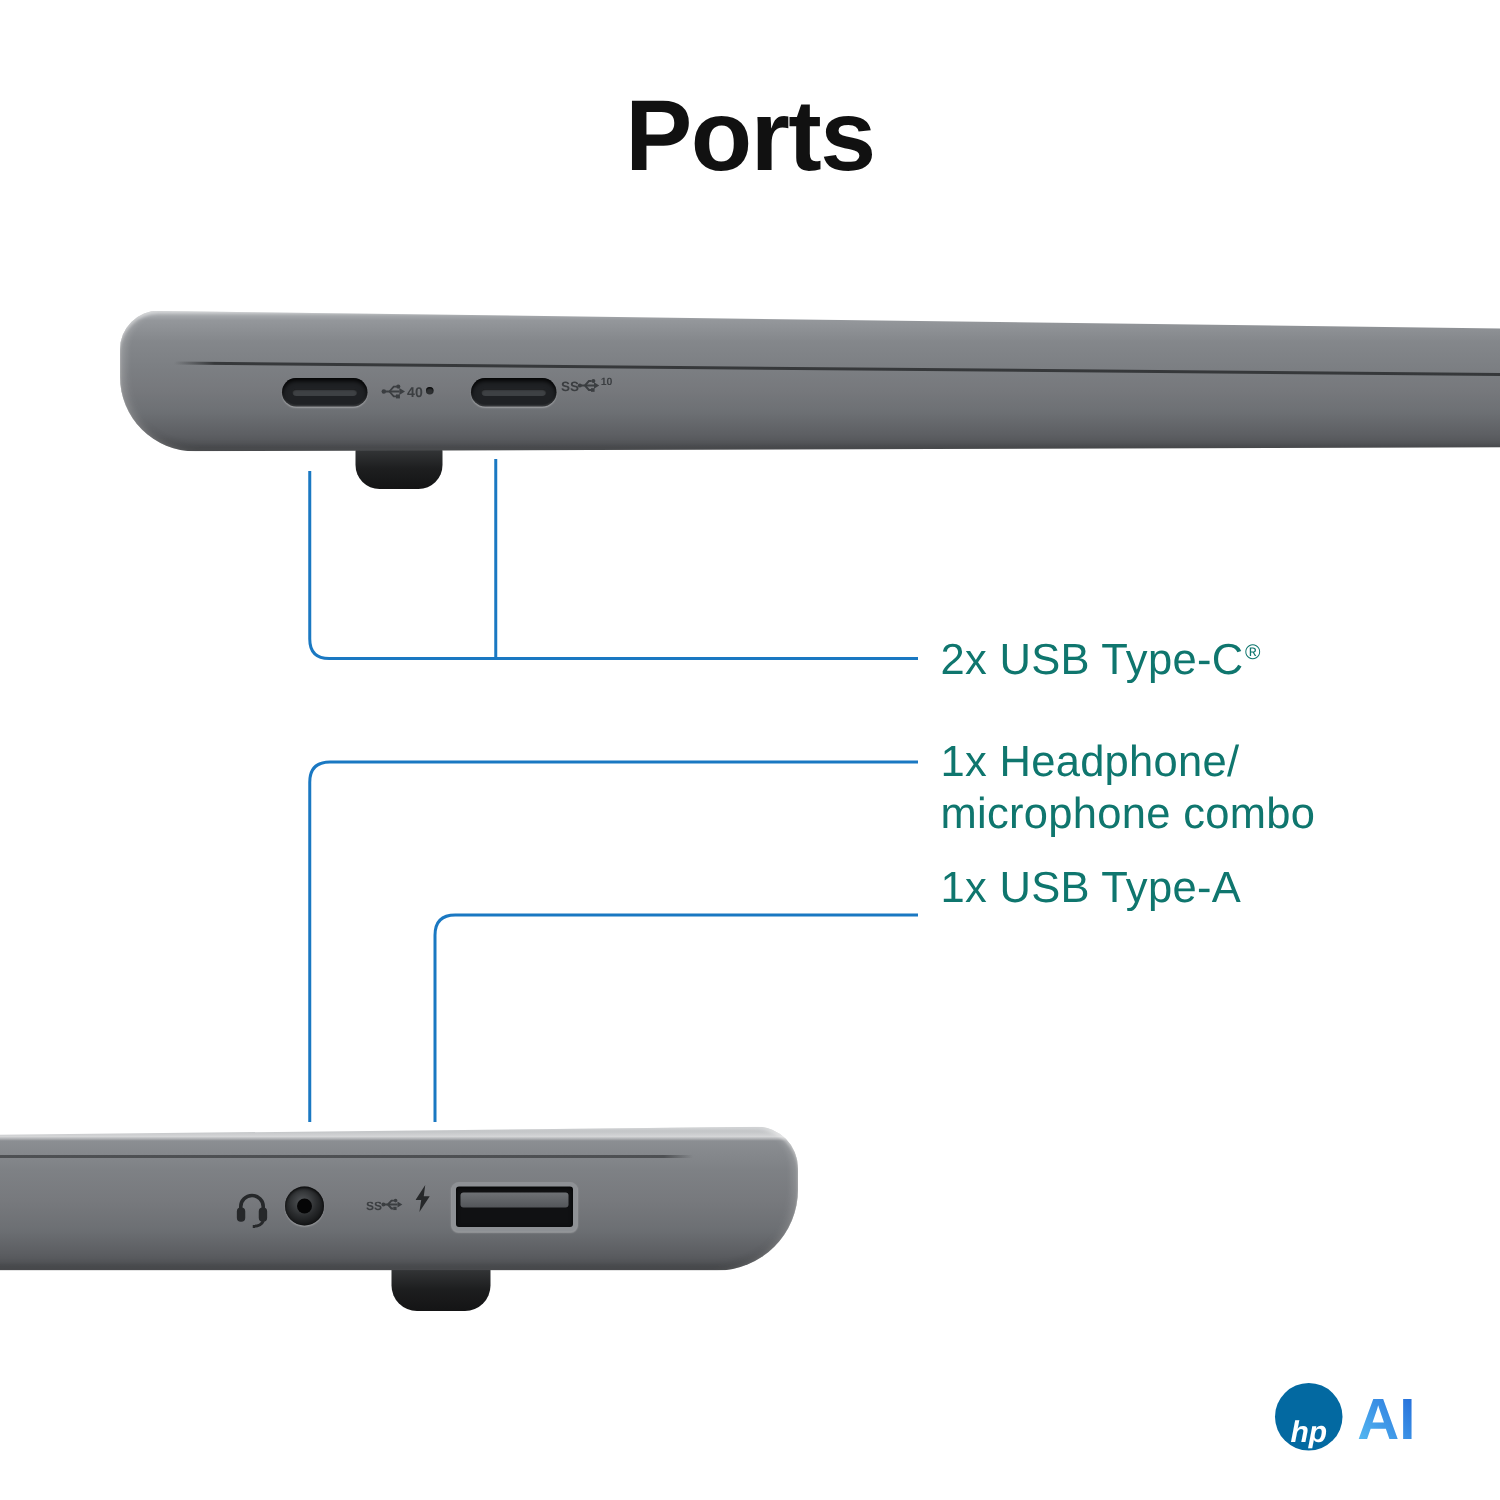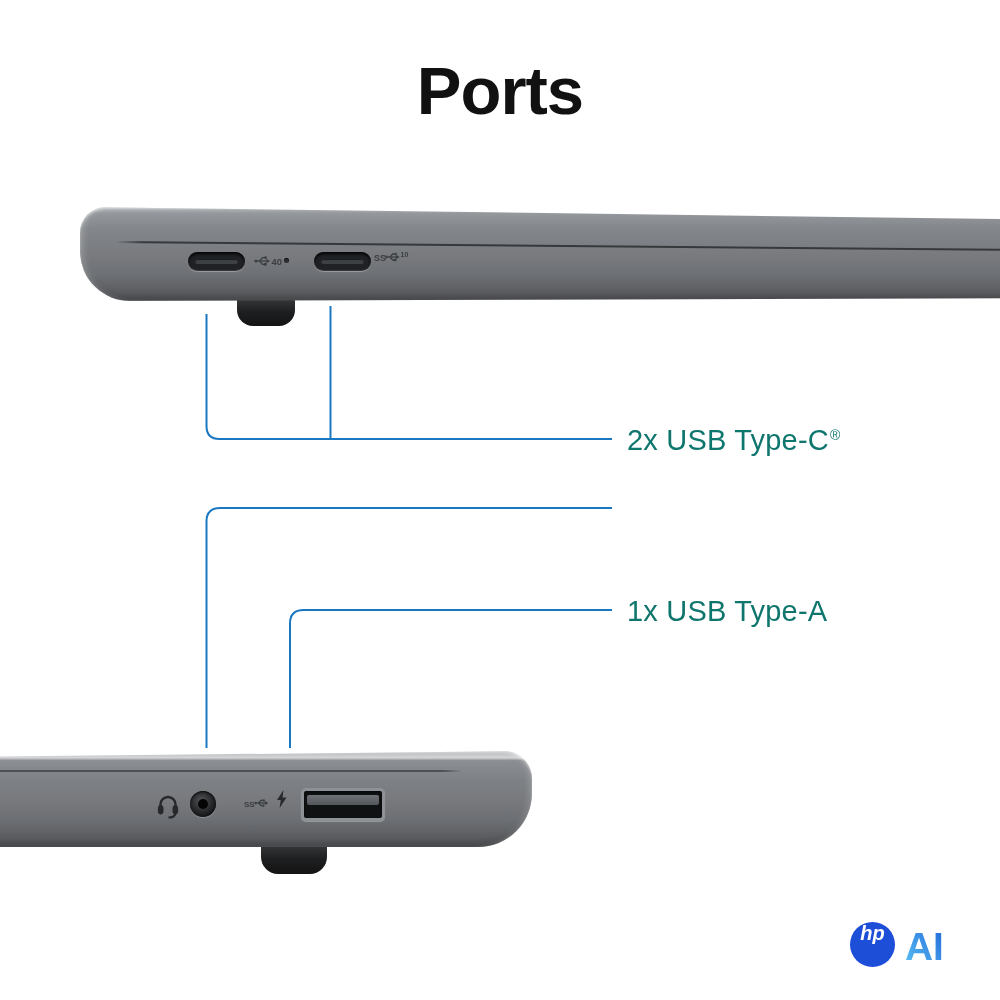--- a/index.html
+++ b/index.html
@@ -84,27 +84,27 @@
   }
 
   
   .callouts { position:absolute; left:0; top:0; width:1000px; height:1000px; pointer-events:none; }
   .callouts path { fill:none; stroke:#1a78c2; stroke-width:2; }
 
   
   .label { position:absolute; left:627px; font-size:29px; color:#0f766e; letter-spacing:.2px; }
   .label-usbc { top:424px; }
   .label-headphone { top:491px; line-height:35px; }
-  .label-usba { top:595px; }
+  .label-usba { top:576px; }
   .reg { font-size:14px; vertical-align:10px; margin-left:1px; }
 
   
   .hp-logo {
     position:absolute; left:850px; top:922px; width:45px; height:45px; border-radius:50%;
-    background:#1d4ed8; color:#ffffff; display:flex; align-items:flex-start; justify-content:center;
+    background:#0369a1; color:#ffffff; display:flex; align-items:flex-end; justify-content:center;
     font-weight:700; font-style:italic; font-size:20px;
   }
   .ai-logo { position:absolute; left:902px; top:920px; width:62px; height:50px; }
   .ai-logo text { font-family:"Liberation Sans", sans-serif; }
 </style>
 </head>
 <body>
 
 <div class="canvas">
 
@@ -169,20 +169,24 @@
   <svg class="callouts" viewBox="0 0 1000 1000">
     <path d="M206.5,314 L206.5,426 Q206.5,439 219.5,439 L612,439"></path>
     <path d="M330.5,306 L330.5,439"></path>
     <path d="M612,508 L220,508 Q206.5,508 206.5,521.5 L206.5,748"></path>
     <path d="M612,610 L303.5,610 Q290,610 290,623.5 L290,748"></path>
   </svg>
 
   <div class="label label-usbc">
     <span>2x USB Type-C</span><sup class="reg">®</sup>
   </div>
+  <div class="label label-headphone">
+    <div>1x Headphone/</div>
+    <div>microphone combo</div>
+  </div>
   <div class="label label-usba">
     <span>1x USB Type-A</span>
   </div>
 
   <div class="hp-logo">
     <span>hp</span>
   </div>
   <svg class="ai-logo" viewBox="0 0 64 50">
     <defs>
       <linearGradient id="aiGrad" x1="0%" y1="100%" x2="100%" y2="0%">

